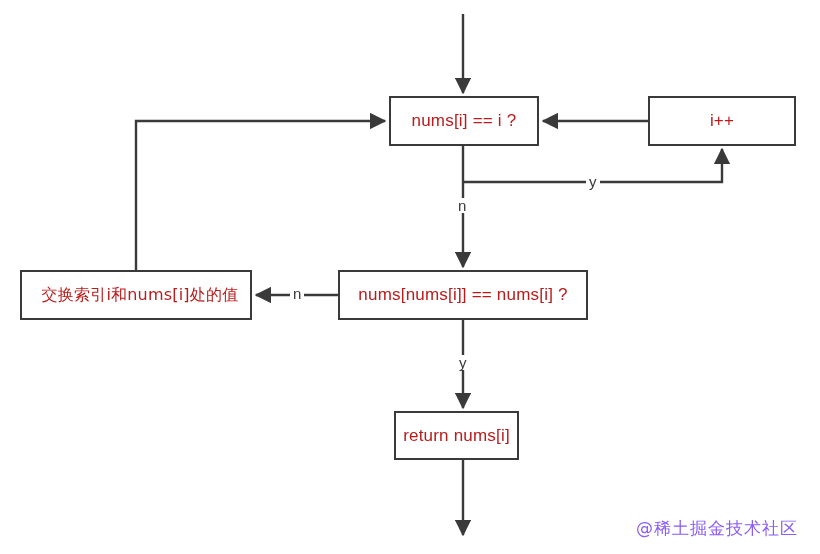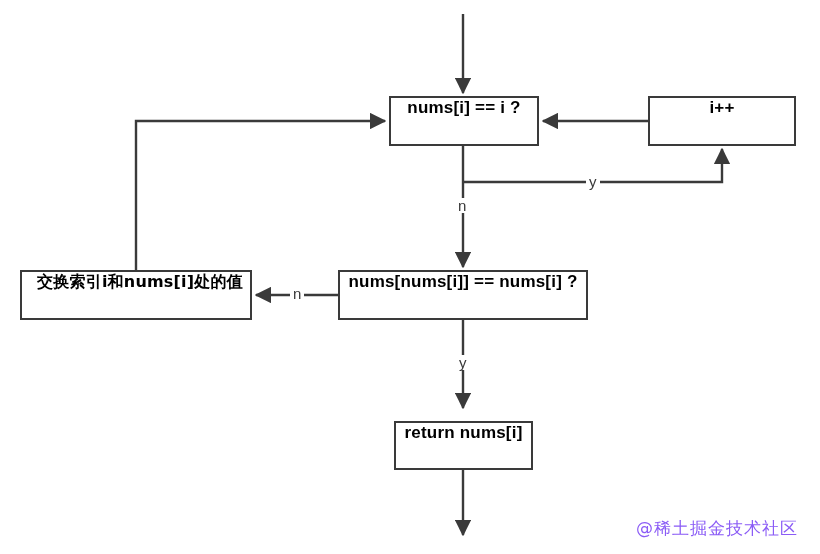--- a/index.html
+++ b/index.html
@@ -21,26 +21,26 @@
     left: 0;
     width: 820px;
     height: 554px;
   }
   .node-box {
     position: absolute;
     box-sizing: border-box;
     border: 2.5px solid #3a3a3a;
     background: #ffffff;
     display: flex;
+    align-items: center;
     justify-content: center;
-    color: #000000;
+    color: #b91c1c;
     font-size: 17px;
     letter-spacing: 0.2px;
     white-space: nowrap;
-    font-weight: bold;
   }
   .node-box.cjk {
     font-family: "DejaVu Sans", "Liberation Sans", sans-serif;
     font-size: 16px;
     padding-left: 8px;
   }
   .edge-label {
     position: absolute;
     color: #3a3a3a;
     font-size: 15px;
@@ -100,21 +100,21 @@
   </div>
 
   <div class="node-box" style="left:338px; top:270px; width:250px; height:50px;">
     <span>nums[nums[i]] == nums[i] ?</span>
   </div>
 
   <div class="node-box cjk" style="left:20px; top:270px; width:232px; height:50px;">
     <span>交换索引i和nums[i]处的值</span>
   </div>
 
-  <div class="node-box" style="left:394px; top:411px; width:139px; height:49px;margin-top:10px;">
+  <div class="node-box" style="left:394px; top:411px; width:125px; height:49px;">
     <span>return nums[i]</span>
   </div>
 
   <div class="edge-label" style="left:586px; top:174px;">y</div>
 
   <div class="edge-label" style="left:455px; top:198px;">n</div>
 
   <div class="edge-label" style="left:290px; top:286px;">n</div>
 
   <div class="edge-label" style="left:456px; top:355px;">y</div>

